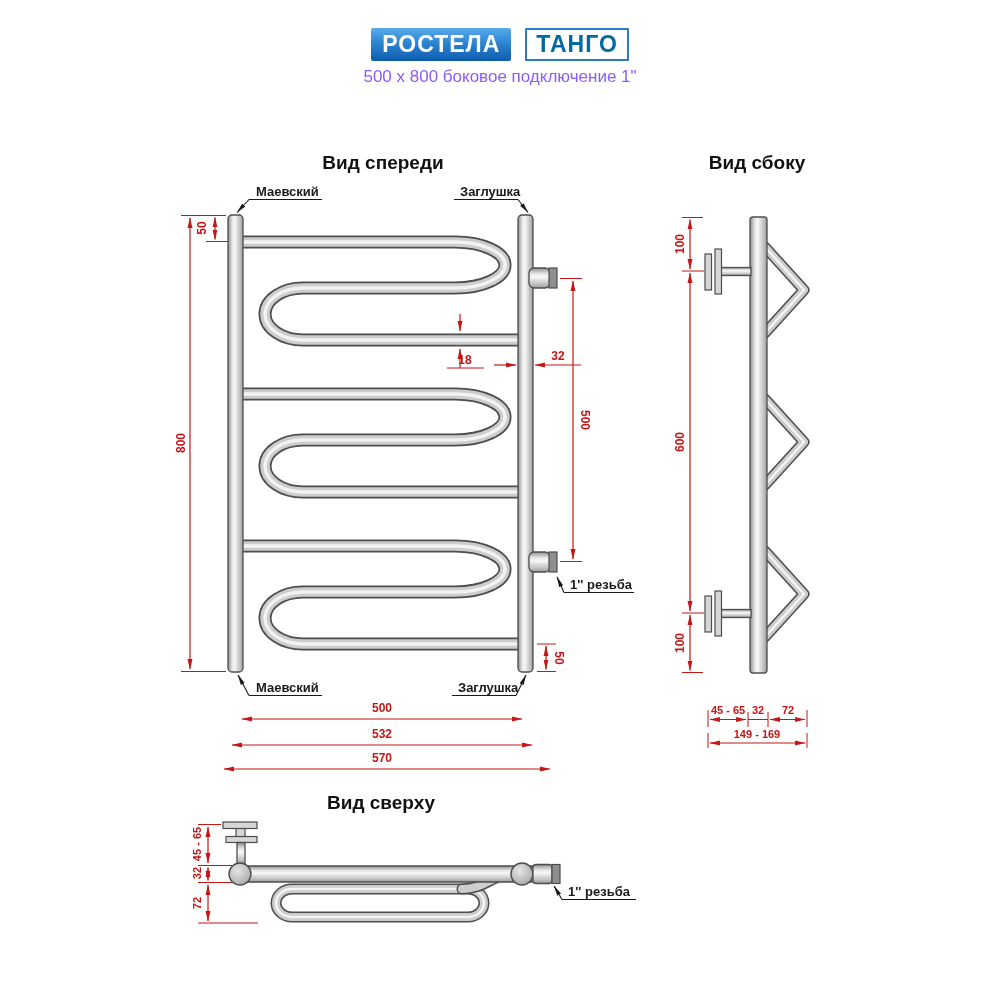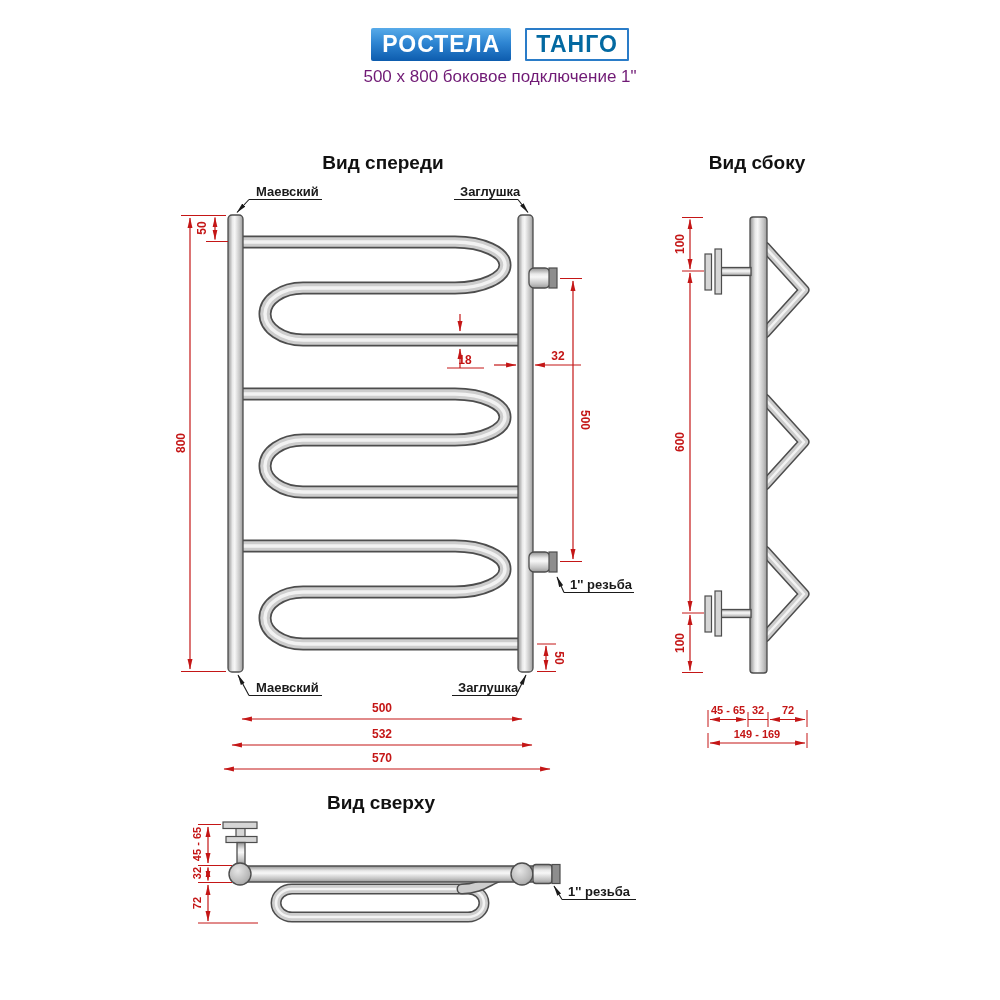--- a/index.html
+++ b/index.html
@@ -15,21 +15,21 @@
   .logo-brand{
     background:linear-gradient(180deg,#58abe9 0%,#2e85d2 45%,#0d5cae 100%);
     color:#ffffff;font-weight:bold;font-size:23px;line-height:31px;
     padding:1px 11px;border-radius:2px;letter-spacing:1px;
   }
   .logo-model{
     background:#ffffff;border:2px solid #2a7cc8;color:#0369a1;
     font-weight:bold;font-size:23px;line-height:27px;padding:1px 9px;
     border-radius:1px;letter-spacing:1px;
   }
-  .subtitle{margin-top:6px;font-size:17px;color:#701a75}
+  .subtitle{margin-top:6px;font-size:17px;color:#8b5cf6}
   svg{position:absolute;top:0;left:0}
   .t-out{stroke:var(--outline);stroke-width:13;fill:none;stroke-linecap:round;stroke-linejoin:round}
   .t-mid{stroke:#cdcdcd;stroke-width:9.6;fill:none;stroke-linecap:round;stroke-linejoin:round}
   .t-hi{stroke:#f2f2f2;stroke-width:3.4;fill:none;stroke-linecap:round;stroke-linejoin:round}
   .u-out{stroke:var(--outline);stroke-width:11;fill:none;stroke-linecap:round;stroke-linejoin:round}
   .u-mid{stroke:#cdcdcd;stroke-width:8;fill:none;stroke-linecap:round;stroke-linejoin:round}
   .u-hi{stroke:#f3f3f3;stroke-width:2.6;fill:none;stroke-linecap:round;stroke-linejoin:round}
   .steel{fill:url(#gH);stroke:var(--outline);stroke-width:1.3}
   .steelV{fill:url(#gV);stroke:var(--outline);stroke-width:1.3}
   .plate{fill:#d6d6d6;stroke:var(--outline);stroke-width:1.2}

